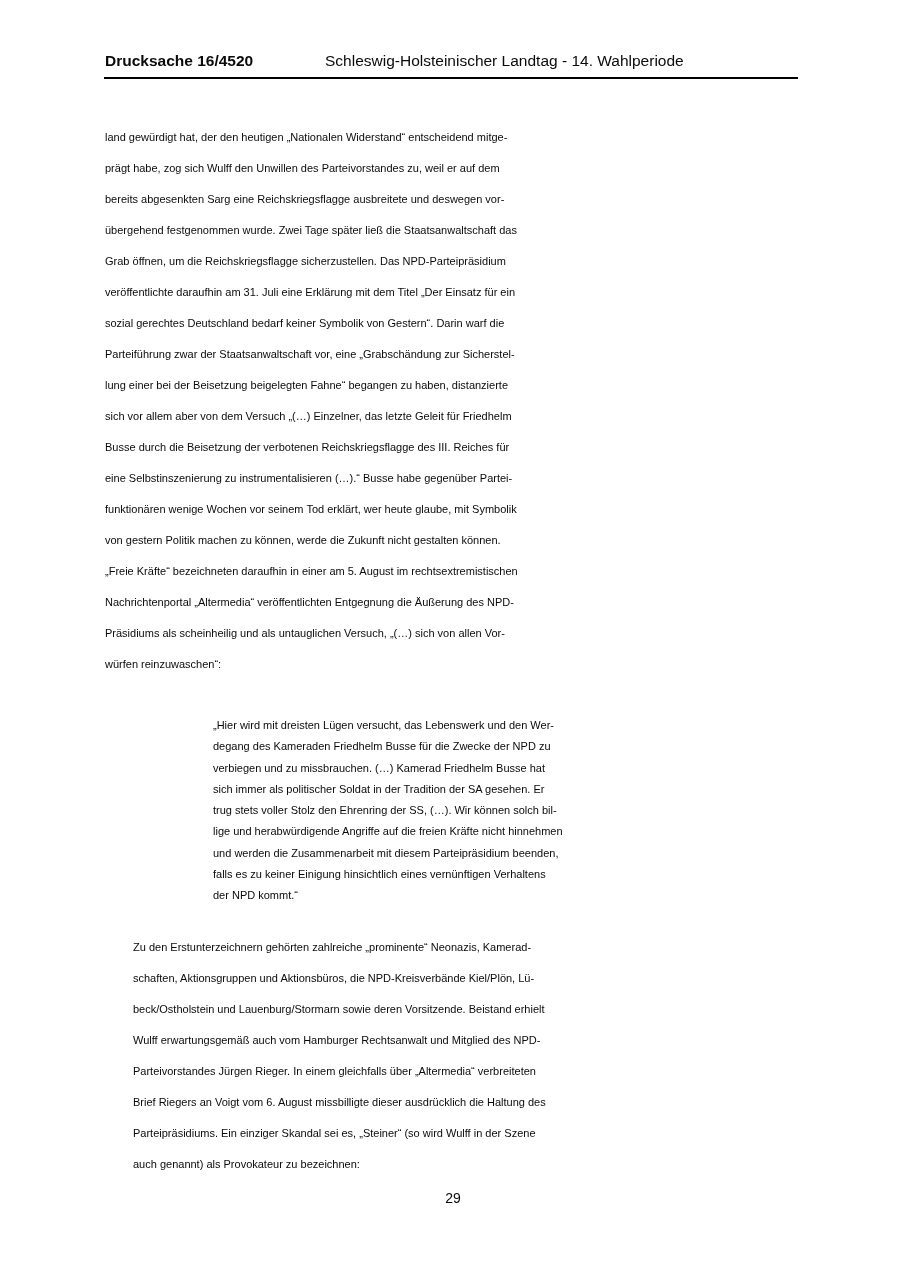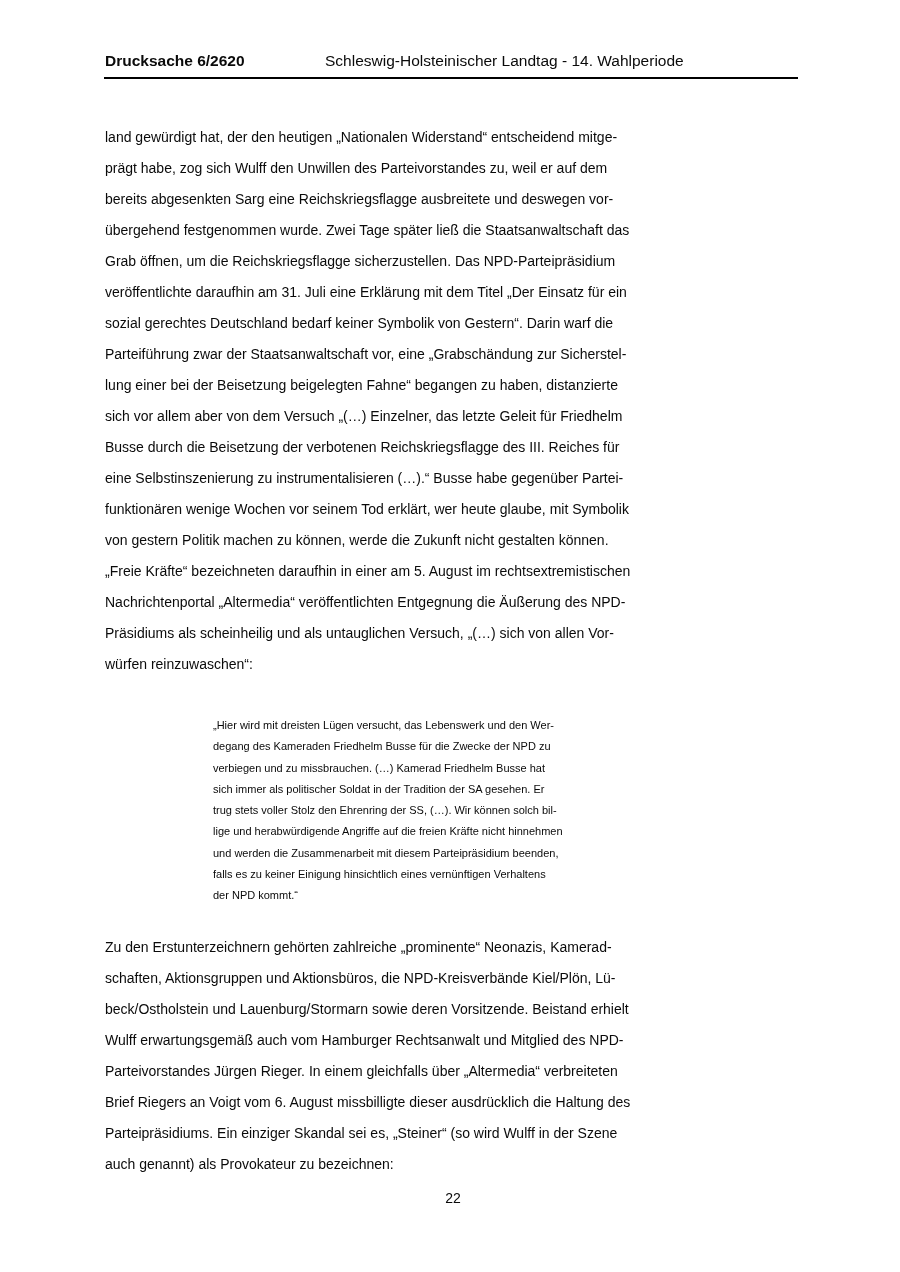--- a/index.html
+++ b/index.html
@@ -37,26 +37,26 @@
     left: 104px;
     top: 77px;
     width: 694px;
     height: 2px;
     background: #000000;
   }
   .para {
     position: absolute;
     left: 105px;
     width: 720px;
-    font-size: 14px;
+    font-size: 11px;
     line-height: 31px;
     white-space: pre-line;
   }
   .para-1 { top: 122px; }
-  .para-2 { top: 932px; }
+  .para-2 { top: 932px; margin-left: 28px; }
   .quote {
     position: absolute;
     left: 213px;
     top: 715px;
     width: 600px;
     font-size: 11px;
     line-height: 21.3px;
     white-space: pre-line;
   }
   .page-num {
@@ -66,21 +66,21 @@
     width: 696px;
     text-align: center;
     font-size: 14px;
   }
 </style>
 </head>
 <body>
 
 <div class="page">
 
-  <div class="hdr-left">Drucksache 6/2620</div>
+  <div class="hdr-left">Drucksache 16/4520</div>
 
   <div class="hdr-title">Schleswig-Holsteinischer Landtag - 14. Wahlperiode</div>
 
   <div class="hdr-rule"></div>
 
   <div class="para para-1">land gewürdigt hat, der den heutigen „Nationalen Widerstand“ entscheidend mitge-
 prägt habe, zog sich Wulff den Unwillen des Parteivorstandes zu, weil er auf dem
 bereits abgesenkten Sarg eine Reichskriegsflagge ausbreitete und deswegen vor-
 übergehend festgenommen wurde. Zwei Tage später ließ die Staatsanwaltschaft das
 Grab öffnen, um die Reichskriegsflagge sicherzustellen. Das NPD-Parteipräsidium
@@ -110,15 +110,15 @@
 
   <div class="para para-2">Zu den Erstunterzeichnern gehörten zahlreiche „prominente“ Neonazis, Kamerad-
 schaften, Aktionsgruppen und Aktionsbüros, die NPD-Kreisverbände Kiel/Plön, Lü-
 beck/Ostholstein und Lauenburg/Stormarn sowie deren Vorsitzende. Beistand erhielt
 Wulff erwartungsgemäß auch vom Hamburger Rechtsanwalt und Mitglied des NPD-
 Parteivorstandes Jürgen Rieger. In einem gleichfalls über „Altermedia“ verbreiteten
 Brief Riegers an Voigt vom 6. August missbilligte dieser ausdrücklich die Haltung des
 Parteipräsidiums. Ein einziger Skandal sei es, „Steiner“ (so wird Wulff in der Szene
 auch genannt) als Provokateur zu bezeichnen:</div>
 
-  <div class="page-num">22</div>
+  <div class="page-num">29</div>
 
 </div>
 
 </body></html>

